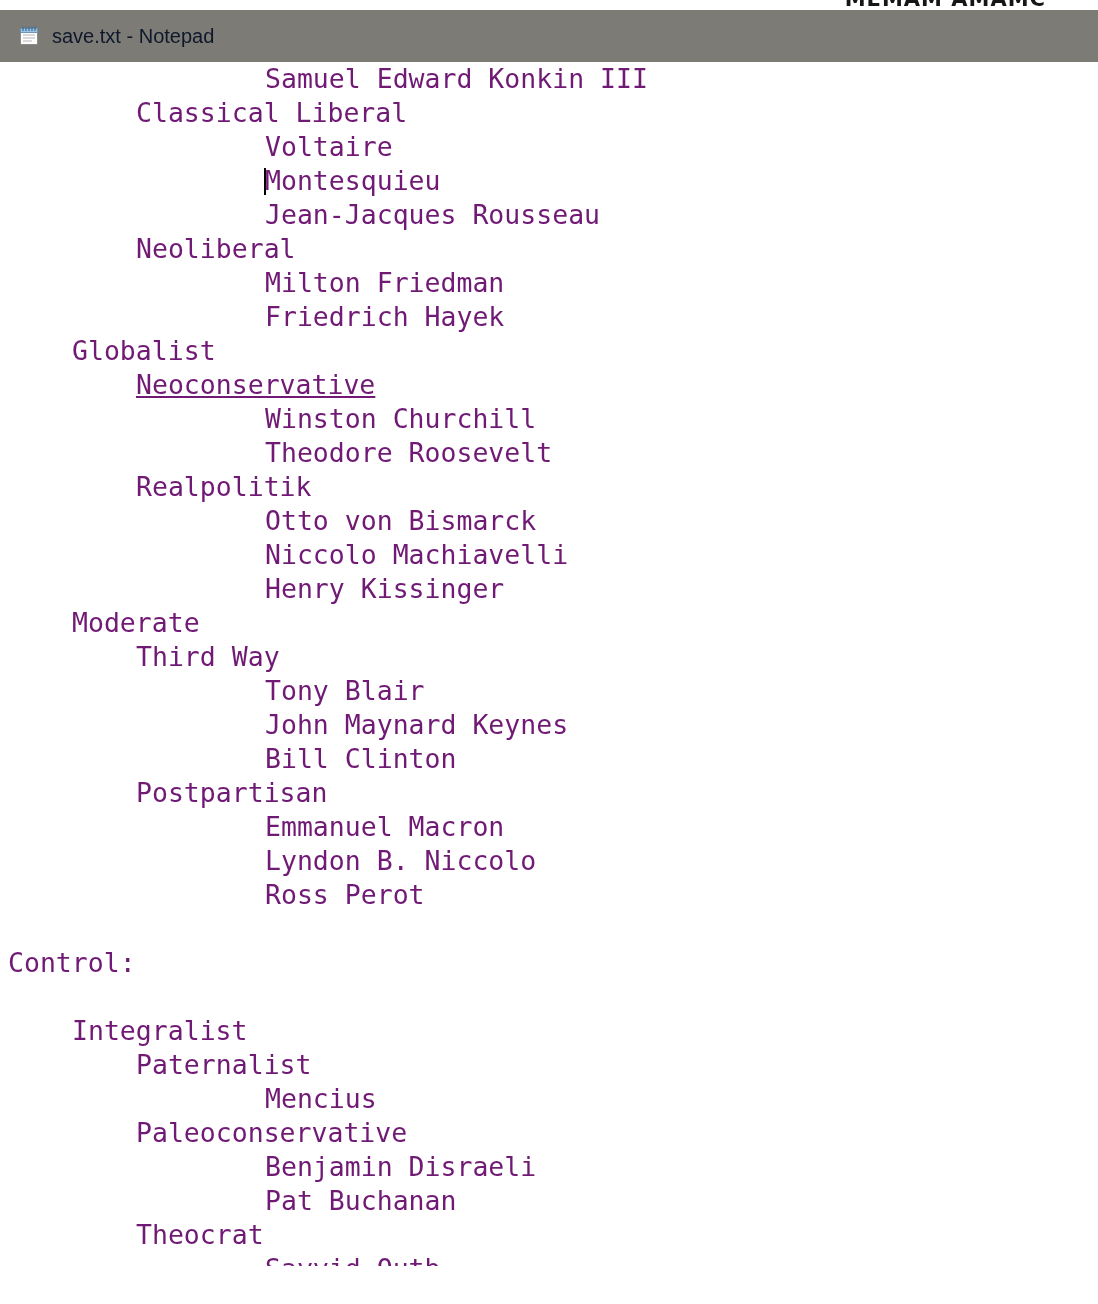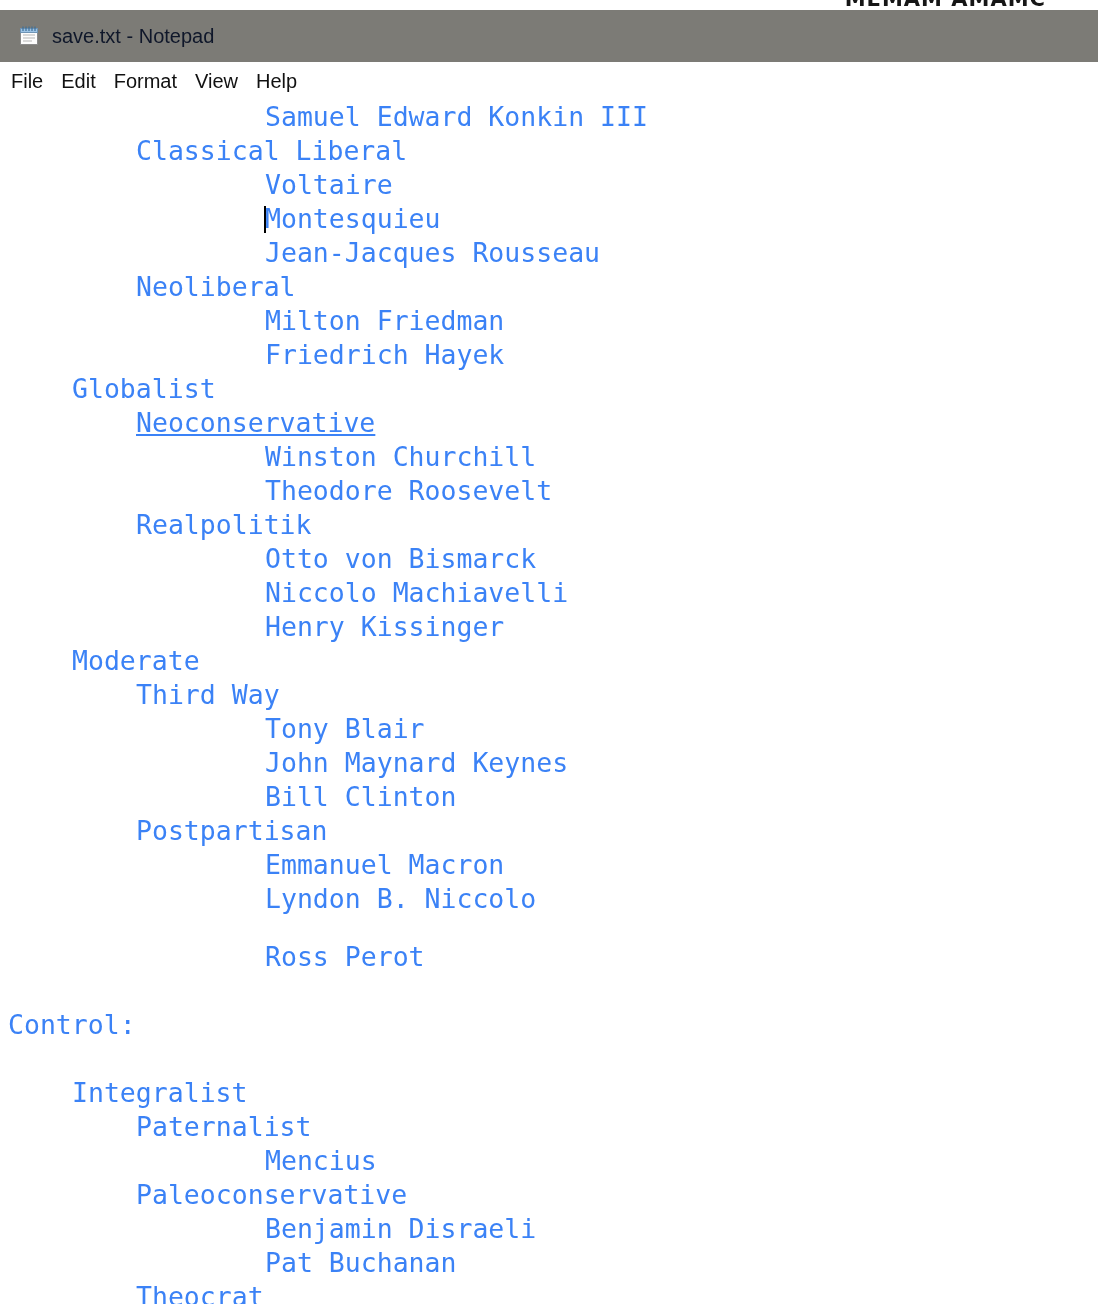--- a/index.html
+++ b/index.html
@@ -70,21 +70,21 @@
   }
 
   .editor {
     position: relative;
     height: 1204px;
     background: #ffffff;
     padding-left: 8px;
     font-family: "DejaVu Sans Mono", monospace;
     font-size: 26.5px;
     line-height: 34px;
-    color: #3b82f6;
+    color: #701a75;
     cursor: text;
     overflow: hidden;
   }
   .line {
     height: 34px;
     white-space: pre;
   }
   .caret {
     position: absolute;
     width: 2px;
@@ -118,27 +118,20 @@
           <g stroke="#b5b5b5" stroke-width="1">
             <line x1="6" y1="11" x2="18" y2="11"></line>
             <line x1="6" y1="14" x2="18" y2="14"></line>
             <line x1="6" y1="17" x2="15" y2="17"></line>
           </g>
         </svg>
       </span>
       <span class="title">save.txt - Notepad</span>
     </div>
 
-    <div class="menubar" id="menubar">
-        <span class="menu-item">File</span>
-        <span class="menu-item">Edit</span>
-        <span class="menu-item">Format</span>
-        <span class="menu-item">View</span>
-        <span class="menu-item">Help</span>
-      </div>
 
     <div class="editor" id="editor">
         <div class="line" style="padding-left: 257px;">Samuel Edward Konkin III</div>
         <div class="line" style="padding-left: 128px;">Classical Liberal</div>
         <div class="line" style="padding-left: 257px;">Voltaire</div>
         <div class="line" style="padding-left: 257px;">Montesquieu</div>
         <div class="line" style="padding-left: 257px;">Jean-Jacques Rousseau</div>
         <div class="line" style="padding-left: 128px;">Neoliberal</div>
         <div class="line" style="padding-left: 257px;">Milton Friedman</div>
         <div class="line" style="padding-left: 257px;">Friedrich Hayek</div>
@@ -151,21 +144,21 @@
         <div class="line" style="padding-left: 257px;">Niccolo Machiavelli</div>
         <div class="line" style="padding-left: 257px;">Henry Kissinger</div>
         <div class="line" style="padding-left: 64px;">Moderate</div>
         <div class="line" style="padding-left: 128px;">Third Way</div>
         <div class="line" style="padding-left: 257px;">Tony Blair</div>
         <div class="line" style="padding-left: 257px;">John Maynard Keynes</div>
         <div class="line" style="padding-left: 257px;">Bill Clinton</div>
         <div class="line" style="padding-left: 128px;">Postpartisan</div>
         <div class="line" style="padding-left: 257px;">Emmanuel Macron</div>
         <div class="line" style="padding-left: 257px;">Lyndon B. Niccolo</div>
-        <div class="line" style="padding-left: 257px; margin-top: 24px;">Ross Perot</div>
+        <div class="line" style="padding-left: 257px;">Ross Perot</div>
         <div class="line" style="padding-left: 0px;"></div>
         <div class="line" style="padding-left: 0px;">Control:</div>
         <div class="line" style="padding-left: 0px;"></div>
         <div class="line" style="padding-left: 64px;">Integralist</div>
         <div class="line" style="padding-left: 128px;">Paternalist</div>
         <div class="line" style="padding-left: 257px;">Mencius</div>
         <div class="line" style="padding-left: 128px;">Paleoconservative</div>
         <div class="line" style="padding-left: 257px;">Benjamin Disraeli</div>
         <div class="line" style="padding-left: 257px;">Pat Buchanan</div>
         <div class="line" style="padding-left: 128px;">Theocrat</div>

